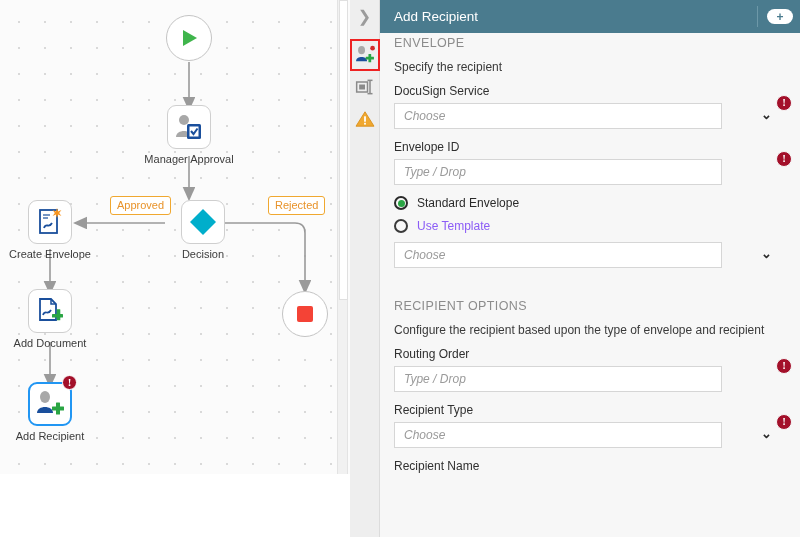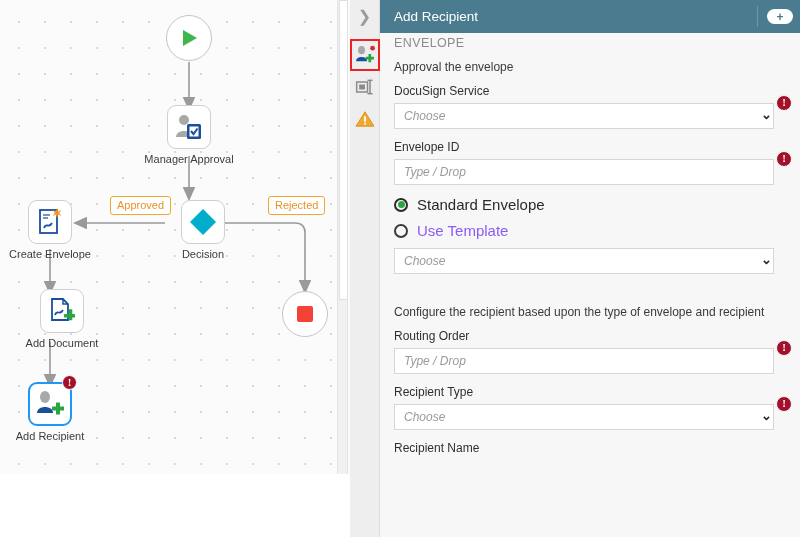--- a/index.html
+++ b/index.html
@@ -158,21 +158,21 @@
     color: #3a3a3a;
     margin-bottom: 10px;
   }
   .field-label {
     font-size: 12px;
     color: #303030;
     margin-bottom: 5px;
   }
   .ctl-wrap { position: relative; margin-bottom: 11px; }
   .ctl {
-    width: 380px; height: 26px;
+    width: 328px; height: 26px;
     background: #ffffff;
     border: 1px solid #d6d6d6;
     display: flex; align-items: center;
     padding: 0 9px;
     font-size: 12px;
     color: #9a9a9a;
     font-style: italic;
   }
   .ctl .chev {
     position: absolute; right: 10px; top: 4px;
@@ -198,21 +198,21 @@
   .radio {
     width: 14px; height: 14px;
     border: 2px solid #2a2a2a;
     border-radius: 50%;
     margin-right: 9px;
     display: flex; align-items: center; justify-content: center;
     cursor: pointer;
   }
   .radio .dot { width: 7px; height: 7px; border-radius: 50%; background: #2aa544; }
   .radio.off { border-color: #3a3a3a; }
-  .radio-label { font-size: 15px; color: #2a2a2a; }
+  .radio-label { font-size: 12px; color: #2a2a2a; }
   .radio-label.muted { color: #8b5cf6; }
   .spacer { height: 20px; }
 </style>
 </head>
 <body>
 
 <div id="app">
 
   <div id="canvas">
 
@@ -274,21 +274,21 @@
           <line x1="7" y1="11" x2="12" y2="11" stroke="#1a4f9c" stroke-width="1.2"></line>
           <path d="M8,21 C10,15 13,22 16,16" stroke="#1a4f9c" stroke-width="1.8" fill="none"></path>
           <g fill="#f7941e" transform="translate(21,6)">
             <path d="M0,-5 L1.1,-1.6 L4.4,-2.9 L2.2,0 L4.4,2.9 L1.1,1.6 L0,5 L-1.1,1.6 L-4.4,2.9 L-2.2,0 L-4.4,-2.9 L-1.1,-1.6 z"></path>
           </g>
         </svg>
       </div>
       <div class="nlabel">Create Envelope</div>
     </div>
 
-    <div class="node" style="left:40px; top:289px;">
+    <div class="node" style="left:28px; top:289px;">
       <div class="nbox">
         <svg width="30" height="30" viewBox="0 0 30 30">
           <path d="M5,3 L16,3 L21,8 L21,24 L5,24 z" fill="#ffffff" stroke="#1a4f9c" stroke-width="1.8"></path>
           <path d="M16,3 L16,8 L21,8" fill="none" stroke="#1a4f9c" stroke-width="1.5"></path>
           <path d="M8,19 C10,13 13,20 16,14" stroke="#1a4f9c" stroke-width="1.7" fill="none"></path>
           <g fill="#2aa544">
             <rect x="17" y="18" width="11" height="3.6" rx="0.5"></rect>
             <rect x="21.7" y="13.3" width="3.6" height="11" rx="0.5"></rect>
           </g>
         </svg>
@@ -366,21 +366,21 @@
             <path d="M11,2 L21,18 L1,18 z" fill="#f0a830" stroke="#d88f1c" stroke-width="1"></path>
             <rect x="10" y="7" width="2" height="6" fill="#ffffff"></rect>
             <rect x="10" y="14.2" width="2" height="2" fill="#ffffff"></rect>
           </svg>
         </div>
       </div>
 
       <div id="form">
 
         <div class="sect-title">ENVELOPE</div>
-        <div class="sect-desc">Approval the envelope</div>
+        <div class="sect-desc">Specify the recipient</div>
 
         <div class="field-label">DocuSign Service</div>
         <div class="ctl-wrap">
           <div class="ctl">
             <span>Choose</span>
             <span class="chev">⌄</span>
           </div>
           <div class="ctl-err">!</div>
         </div>
 
@@ -405,20 +405,21 @@
 
         <div class="ctl-wrap">
           <div class="ctl">
             <span>Choose</span>
             <span class="chev">⌄</span>
           </div>
         </div>
 
         <div class="spacer"></div>
 
+        <div class="sect-title">RECIPIENT OPTIONS</div>
         <div class="sect-desc">Configure the recipient based upon the type of envelope and recipient</div>
 
         <div class="field-label">Routing Order</div>
         <div class="ctl-wrap">
           <div class="ctl">
             <span>Type / Drop</span>
           </div>
           <div class="ctl-err">!</div>
         </div>
 

